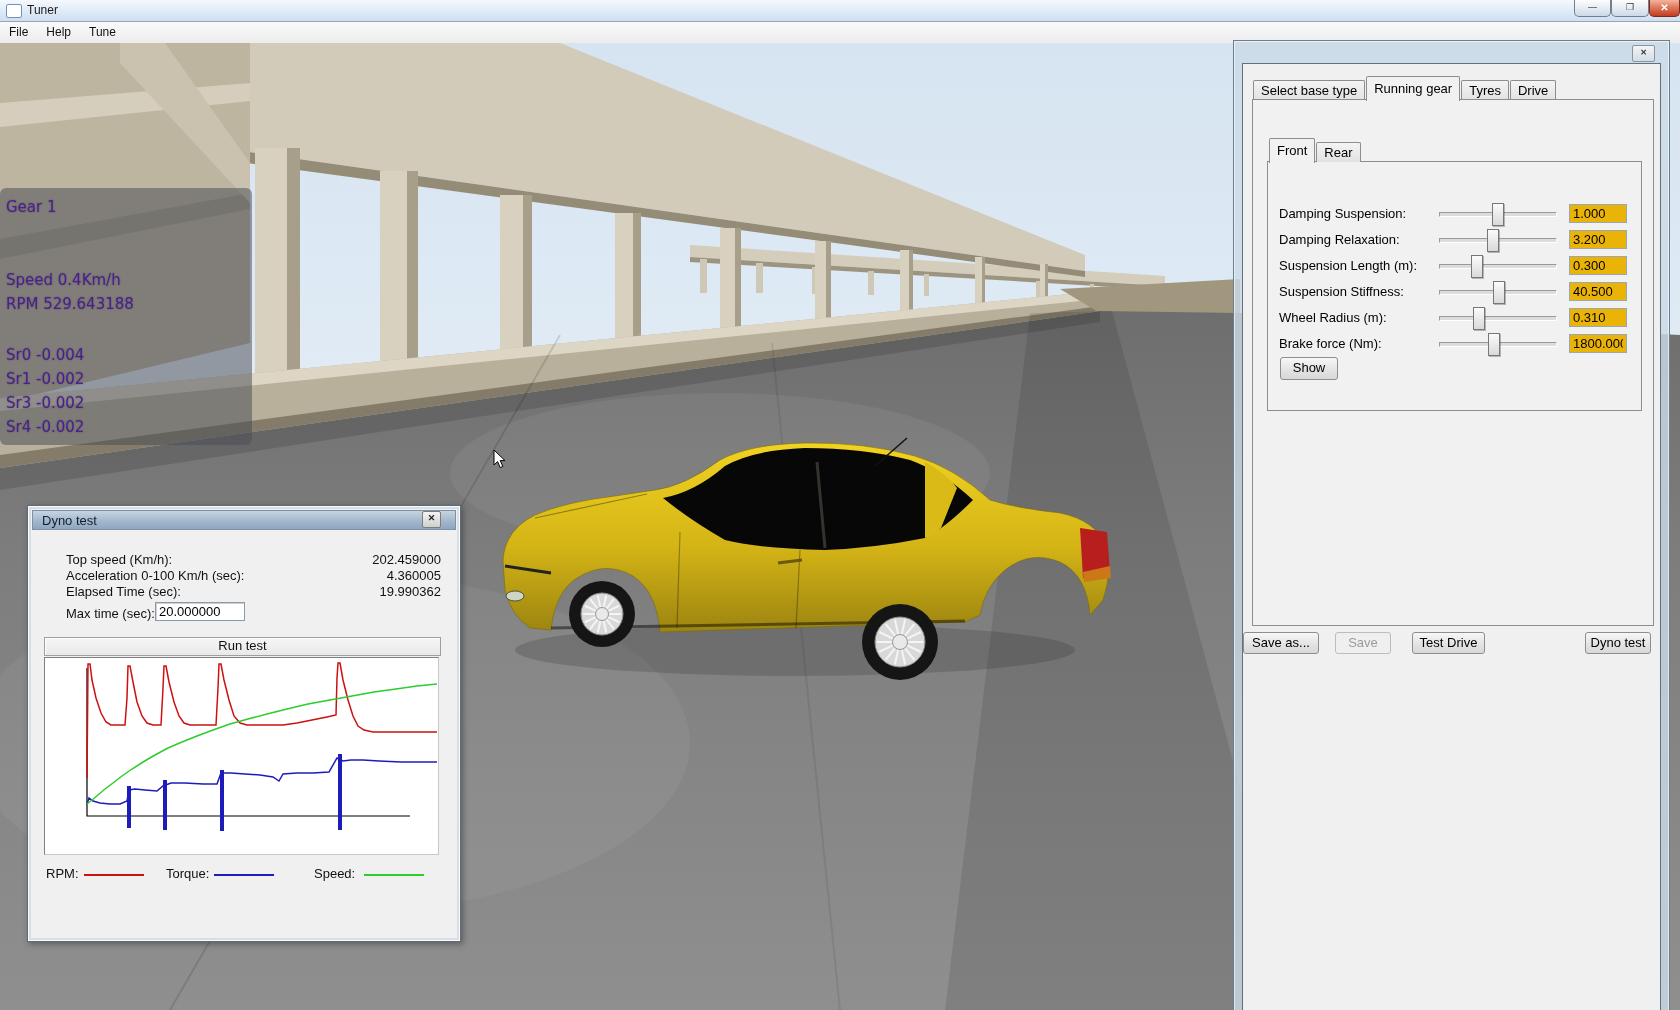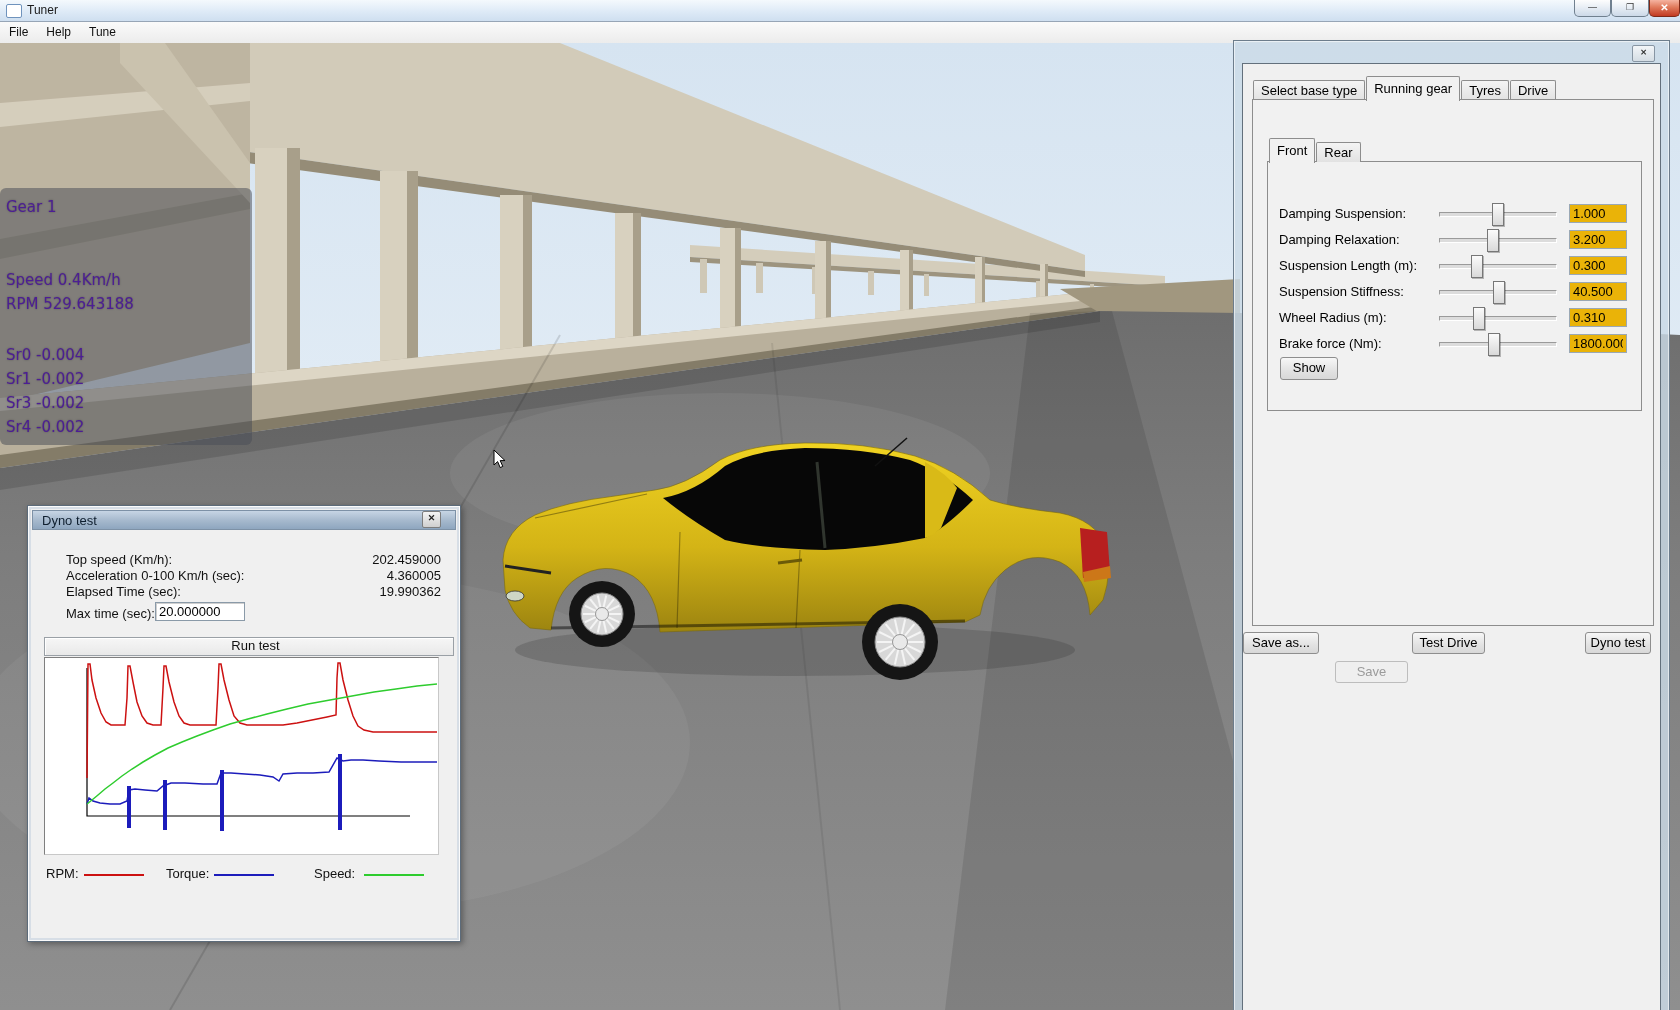--- a/index.html
+++ b/index.html
@@ -35,21 +35,21 @@
   #dyno-title{left:9px;top:2px;font-size:13px;color:#0f1f2f;}
   #dyno-close{left:394px;top:5px;width:17px;height:15px;background:linear-gradient(#f4f4f4,#cfcfcf);
     border:1px solid #7d7d7d;border-radius:2px;font-size:9px;line-height:13px;text-align:center;color:#222;font-weight:bold;}
   .statrow{position:absolute;left:0;width:432px;height:15px;}
   .statlabel{position:absolute;left:38px;}
   .statvalue{position:absolute;right:19px;text-align:right;}
   #maxtime-label{left:38px;top:100px;}
   #maxtime-input{left:127px;top:96px;width:82px;height:17px;border:1px solid #8a9aa8;
     box-shadow:inset 1px 1px 0 #cfcfcf;font-size:13px;font-family:"Liberation Sans",sans-serif;padding:0 3px;background:#fff;}
   #runtest{left:16px;top:131px;width:395px;height:17px;background:linear-gradient(#f6f6f6,#e9e9e9);
-    border:1px solid #9aa0a6;box-shadow:inset 1px 1px 0 #fff;text-align:center;line-height:16px;font-size:13px;padding-left:13px;}
+    border:1px solid #9aa0a6;box-shadow:inset 1px 1px 0 #fff;text-align:center;line-height:16px;font-size:13px;}
   #chartbox{left:16px;top:151px;width:393px;height:196px;background:#fff;
     border:1px solid #7f7f7f;border-right-color:#c8c8c8;border-bottom-color:#c8c8c8;}
   .legend-label{position:absolute;top:360px;font-size:13px;}
   .legend-line{position:absolute;top:368px;width:60px;height:2px;}
   
   #panel{left:1233px;top:40px;width:435px;height:970px;
     background:rgba(203,219,231,0.82);border:1px solid #6d7d8c;box-shadow:inset 0 0 0 1px rgba(255,255,255,.55);}
   #panel-close{left:398px;top:4px;width:21px;height:15px;background:linear-gradient(#f2f5f8,#d5dde4);
     border:1px solid #8795a3;border-radius:2px;font-size:8px;line-height:13px;text-align:center;color:#333;font-weight:bold;}
   #panel-client{left:8px;top:22px;width:419px;height:948px;background:#f0f0f0;border:1px solid #63707c;
@@ -370,20 +370,20 @@
           <div class="slider-row" style="top: 267px;">
             <div class="slider-label">Brake force (Nm):</div>
             <div class="slider-track"></div>
             <div class="slider-thumb" style="left: 245px;"></div>
             <input class="slider-field" value="1800.000" style="">
           </div>
         </div>
       <div class="abs winbtn" id="show-btn" style="left:37px;top:293px;width:58px;height:23px;">Show</div>
       <div id="panel-buttons">
           <div class="winbtn" style="left: 0; top: 568px; width: 76px; height: 22px;">Save as...</div>
-          <div class="winbtn disabled" style="left: 92px; top: 568px; width: 73px; height: 22px; margin-top: 29px;">Save</div>
+          <div class="winbtn disabled" style="left: 92px; top: 568px; width: 56px; height: 22px;">Save</div>
           <div class="winbtn" style="left: 169px; top: 568px; width: 73px; height: 22px;">Test Drive</div>
           <div class="winbtn" style="left: 342px; top: 568px; width: 66px; height: 22px;">Dyno test</div>
         </div>
     </div>
   </div>
 
 </div>
 
 </body></html>

